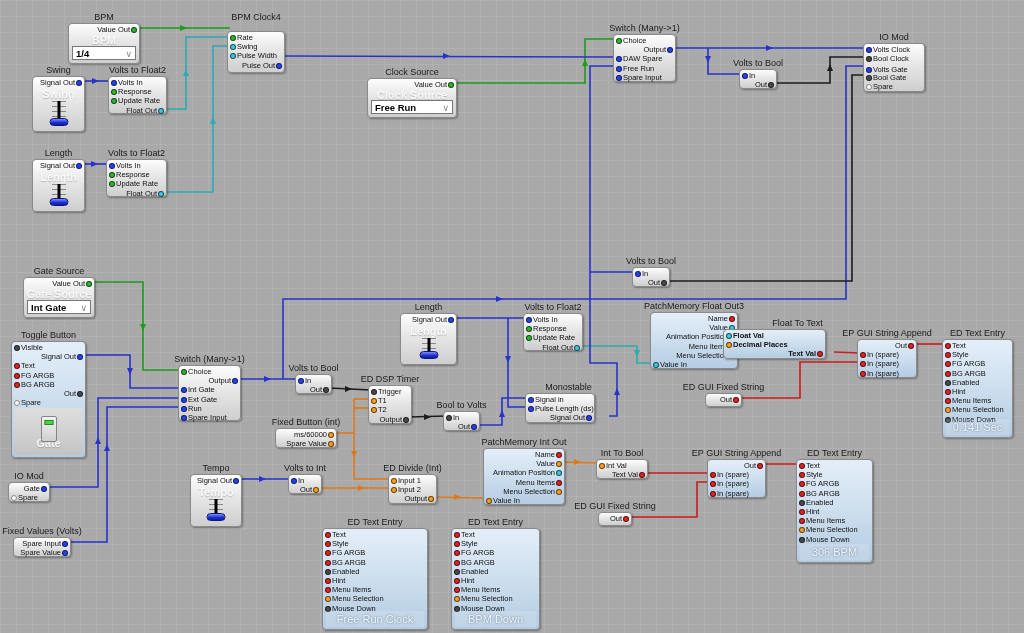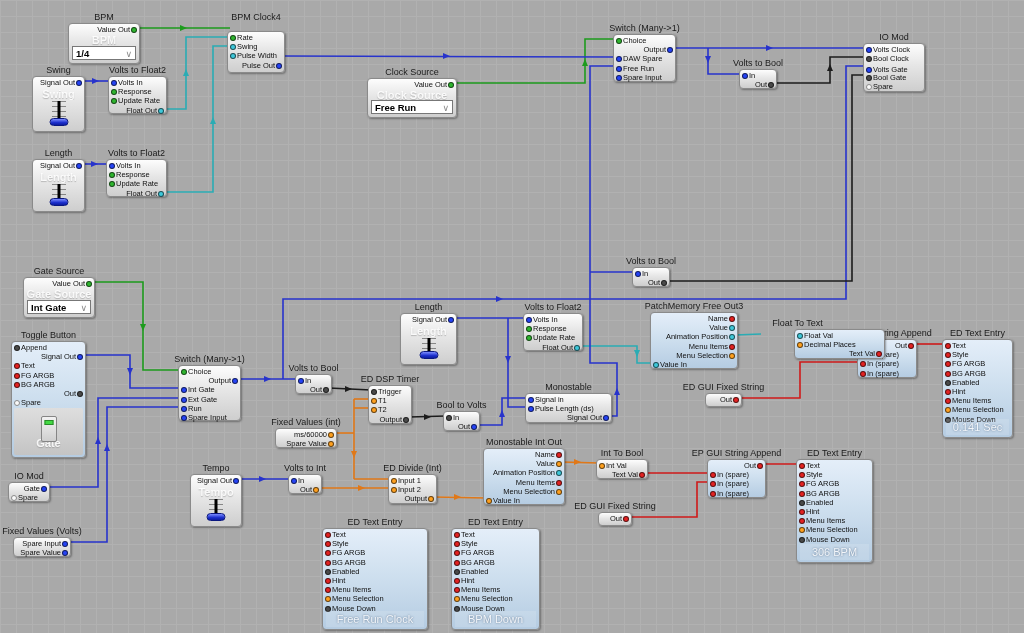--- a/index.html
+++ b/index.html
@@ -299,21 +299,21 @@
         <span class="lbl">Value Out</span>
       </div>
       <div class="ghost" style="top: 10px;">Gate Source</div>
       <div class="dd"><span>Int Gate</span><span class="ch">∨</span></div>
     </div>
     <div class="ntitle" style="left: -21.5px; top: 330px; width: 140px;">Toggle Button</div>
     <div class="node gui" style="left: 11px; top: 341px; width: 75px; height: 117px;">
       <div class="panel"></div>
       <div class="pin" style="top: 1px;">
         <span class="dot" style="background: rgb(74, 74, 74);"></span>
-        <span class="lbl">Append</span>
+        <span class="lbl">Visible</span>
       </div>
       <div class="pin out" style="top: 10.2px;">
         <span class="dot" style="background: rgb(37, 67, 245);"></span>
         <span class="lbl">Signal Out</span>
       </div>
       <div class="pin" style="top: 19.4px;">
         <span class="dot" style="background: rgb(227, 34, 34);"></span>
         <span class="lbl">Text</span>
       </div>
       <div class="pin" style="top: 28.6px;">
@@ -387,21 +387,21 @@
       </div>
       <div class="pin" style="top: 19.4px;">
         <span class="dot" style="background: rgb(255, 160, 30);"></span>
         <span class="lbl">T2</span>
       </div>
       <div class="pin out" style="top: 28.6px;">
         <span class="dot" style="background: rgb(74, 74, 74);"></span>
         <span class="lbl">Output</span>
       </div>
     </div>
-    <div class="ntitle" style="left: 236px; top: 417px; width: 140px;">Fixed Values (int)</div>
+    <div class="ntitle" style="left: 236px; top: 417px; width: 140px;">Fixed Button (int)</div>
     <div class="node " style="left: 275px; top: 428px; width: 62px; height: 20px;">
       <div class="pin out" style="top: 1px;">
         <span class="dot" style="background: rgb(255, 160, 30);"></span>
         <span class="lbl">ms/60000</span>
       </div>
       <div class="pin out" style="top: 10.2px;">
         <span class="dot" style="background: rgb(255, 160, 30);"></span>
         <span class="lbl">Spare Value</span>
       </div>
     </div>
@@ -437,21 +437,21 @@
       </div>
       <div class="pin" style="top: 10.2px;">
         <span class="dot" style="background: rgb(255, 160, 30);"></span>
         <span class="lbl">Input 2</span>
       </div>
       <div class="pin out" style="top: 19.4px;">
         <span class="dot" style="background: rgb(255, 160, 30);"></span>
         <span class="lbl">Output</span>
       </div>
     </div>
-    <div class="ntitle" style="left: 454px; top: 437px; width: 140px;">Monostable Int Out</div>
+    <div class="ntitle" style="left: 454px; top: 437px; width: 140px;">PatchMemory Int Out</div>
     <div class="node gui" style="left: 483px; top: 448px; width: 82px; height: 57px;">
       <div class="pin out" style="top: 1px;">
         <span class="dot" style="background: rgb(227, 34, 34);"></span>
         <span class="lbl">Name</span>
       </div>
       <div class="pin out" style="top: 10.2px;">
         <span class="dot" style="background: rgb(255, 160, 30);"></span>
         <span class="lbl">Value</span>
       </div>
       <div class="pin out" style="top: 19.4px;">
@@ -680,21 +680,21 @@
       <div class="pin" style="top: 65.4px;">
         <span class="dot" style="background: rgb(255, 160, 30);"></span>
         <span class="lbl">Menu Selection</span>
       </div>
       <div class="pin" style="top: 74.6px;">
         <span class="dot" style="background: rgb(74, 74, 74);"></span>
         <span class="lbl">Mouse Down</span>
       </div>
       <div class="disp">0.141 Sec</div>
     </div>
-    <div class="ntitle" style="left: 624px; top: 301px; width: 140px;">PatchMemory Free Out3</div>
+    <div class="ntitle" style="left: 624px; top: 301px; width: 140px;">PatchMemory Float Out3</div>
     <div class="node gui" style="left: 650px; top: 312px; width: 88px; height: 57px;">
       <div class="pin out" style="top: 1px;">
         <span class="dot" style="background: rgb(227, 34, 34);"></span>
         <span class="lbl">Name</span>
       </div>
       <div class="pin out" style="top: 10.2px;">
         <span class="dot" style="background: rgb(62, 200, 218);"></span>
         <span class="lbl">Value</span>
       </div>
       <div class="pin out" style="top: 19.4px;">
@@ -708,21 +708,21 @@
       <div class="pin out" style="top: 37.8px;">
         <span class="dot" style="background: rgb(255, 160, 30);"></span>
         <span class="lbl">Menu Selection</span>
       </div>
       <div class="pin" style="top: 47px;">
         <span class="dot" style="background: rgb(62, 200, 218);"></span>
         <span class="lbl">Value In</span>
       </div>
     </div>
     <div class="ntitle" style="left: 727.5px; top: 318px; width: 140px;">Float To Text</div>
-    <div class="node gui" style="left: 794px; top: 329px; width: 91px; height: 30px;">
+    <div class="node gui" style="left: 723px; top: 329px; width: 103px; height: 30px; font-weight: bold;">
       <div class="pin" style="top: 1px;">
         <span class="dot" style="background: rgb(62, 200, 218);"></span>
         <span class="lbl">Float Val</span>
       </div>
       <div class="pin" style="top: 10.2px;">
         <span class="dot" style="background: rgb(255, 160, 30);"></span>
         <span class="lbl">Decimal Places</span>
       </div>
       <div class="pin out" style="top: 19.4px;">
         <span class="dot" style="background: rgb(227, 34, 34);"></span>
@@ -730,21 +730,21 @@
       </div>
     </div>
     <div class="ntitle" style="left: 653.5px; top: 382px; width: 140px;">ED GUI Fixed String</div>
     <div class="node " style="left: 705px; top: 393px; width: 37px; height: 14px;">
       <div class="pin out" style="top: 1px;">
         <span class="dot" style="background: rgb(227, 34, 34);"></span>
         <span class="lbl">Out</span>
       </div>
     </div>
     <div class="ntitle" style="left: 498.5px; top: 382px; width: 140px;">Monostable</div>
-    <div class="node " style="left: 525px; top: 393px; width: 87px; height: 30px; text-align: center;">
+    <div class="node " style="left: 525px; top: 393px; width: 70px; height: 30px; text-align: center;">
       <div class="pin" style="top: 1px;">
         <span class="dot" style="background: rgb(37, 67, 245);"></span>
         <span class="lbl">Signal in</span>
       </div>
       <div class="pin" style="top: 10.2px;">
         <span class="dot" style="background: rgb(37, 67, 245);"></span>
         <span class="lbl">Pulse Length (ds)</span>
       </div>
       <div class="pin out" style="top: 19.4px;">
         <span class="dot" style="background: rgb(37, 67, 245);"></span>

